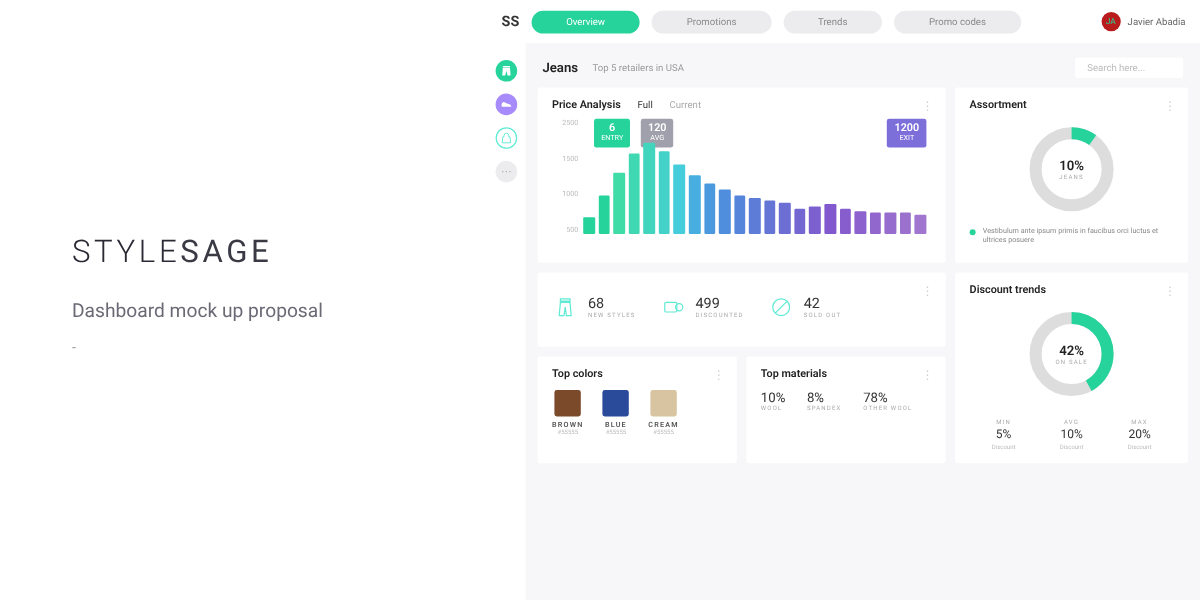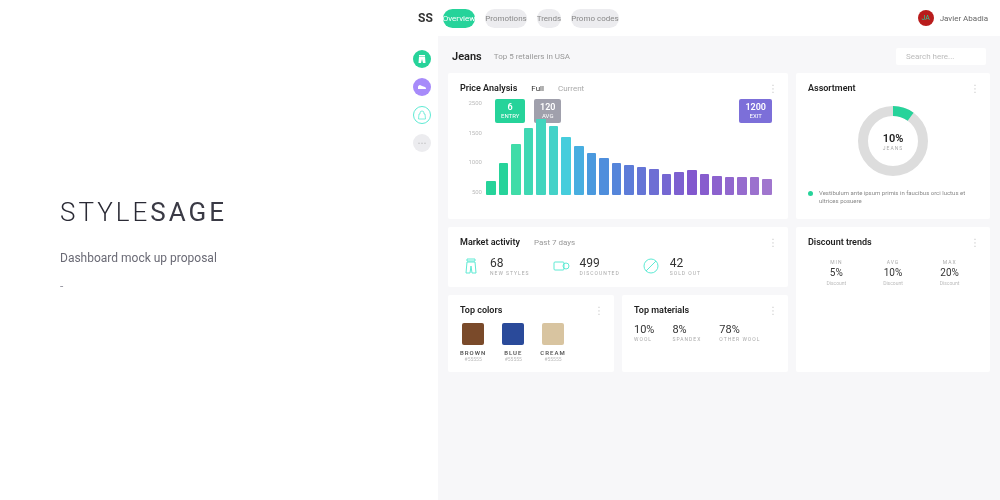--- a/index.html
+++ b/index.html
@@ -1,26 +1,26 @@
 <!DOCTYPE html>
 <html><head>
 <meta charset="utf-8">
 <style>
 *{margin:0;padding:0;box-sizing:border-box;font-family:-apple-system,BlinkMacSystemFont,'Segoe UI',Roboto,sans-serif}
 body{width:1000px;height:500px;display:flex;background:#fff;overflow:hidden}
 .left-panel{width:406px;height:500px;background:#fff;display:flex;flex-direction:column;justify-content:center;padding:0 60px}
 .brand{font-size:26px;font-weight:300;letter-spacing:3px;color:#2a2a35;margin-bottom:24px}
 .brand .sage{font-weight:400;color:#3a3a45}
-.left-sub{font-size:12px;color:#6a6a75;margin-bottom:14px}
+.left-sub{font-size:16px;color:#6a6a75;margin-bottom:14px}
 .left-dash{font-size:12px;color:#9a9aa5;margin-bottom:10px}
 .left-tag{font-size:10px;letter-spacing:3px;color:#b0b0ba}
 .app{flex:1;height:500px;background:#f7f7f9;display:flex;position:relative}
 .topbar{position:absolute;top:0;left:0;right:0;height:36px;background:#fff;display:flex;align-items:center;padding:0 12px;gap:10px}
 .logo{font-weight:700;font-size:12px;color:#333}
-.pill{font-size:8px;padding:5px 0;border-radius:11px;background:#ececef;color:#888;cursor:pointer}
+.pill{font-size:8px;padding:5px 29px;border-radius:11px;background:#ececef;color:#888;cursor:pointer}
 .pill.active{background:#26d39a;color:#fff}
 .user{margin-left:auto;display:flex;align-items:center;gap:6px;font-size:8px;color:#666}
 .avatar{width:16px;height:16px;border-radius:50%;background:#b91c1c;font-size:7px;display:flex;align-items:center;justify-content:center;color:#26d39a}
 .sidebar{position:absolute;top:36px;left:0;width:32px;height:calc(100% - 36px);background:#fff;display:flex;flex-direction:column;align-items:center;padding-top:14px;gap:10px}
 .sidebar-icon{width:18px;height:18px;border-radius:50%;display:flex;align-items:center;justify-content:center;font-size:9px;cursor:pointer}
 .si-1{background:#26d39a;color:#fff}
 .si-2{background:#a78bfa;color:#fff}
 .si-3{background:#fff;border:1px solid #5eead4;color:#5eead4}
 .si-4{background:#ececef;color:#aaa}
 .content{position:absolute;top:36px;left:32px;right:0;bottom:0;padding:8px 10px;overflow:hidden}
@@ -182,24 +182,20 @@
               </div>
         </div>
           </div>
         <div class="legend">
             <span class="dot"></span>
             <span>Vestibulum ante ipsum primis in faucibus orci luctus et ultrices posuere</span>
           </div>
       </div>
 
       <div class="card">
-        <div class="card-head">
-            <span class="card-title">Market activity</span>
-            <span class="card-subtitle">Past 7 days</span>
-          </div>
         <div class="dots">⋮</div>
         <div class="activity-row" id="activity-row">
             <div class="act-item">
               <div class="act-icon">
                 <svg width="20" height="20" viewBox="0 0 20 20">
                   <path d="M6 3h8v2H6zm0 3h8l1 11h-4l-1-7-1 7H5z" fill="none" stroke="#5eead4" stroke-width="1"></path>
                 </svg>
               </div>
               <div>
                 <div class="act-val">68</div>
@@ -229,20 +225,32 @@
                 <div class="act-val">42</div>
                 <div class="act-lbl">SOLD OUT</div>
               </div>
             </div>
           </div>
       </div>
 
       <div class="card" style="grid-row:span 2">
         <div class="card-title">Discount trends</div>
         <div class="dots">⋮</div>
+        <div class="donut-wrap">
+            <div class="donut">
+          <svg width="80" height="80">
+                <circle cx="40" cy="40" r="30" fill="none" stroke="#ddd" stroke-width="10"></circle>
+                <circle cx="40" cy="40" r="30" fill="none" stroke="#26d39a" stroke-width="10" stroke-dasharray="79.2 109.3"></circle>
+              </svg>
+          <div class="donut-center">
+                <div class="donut-val">42%</div>
+                <div class="donut-lbl">ON SALE</div>
+              </div>
+        </div>
+          </div>
         <div class="discount-stats" id="discount-stats">
             <div class="ds-item">
               <div class="ds-top">MIN</div>
               <div class="ds-val">5%</div>
               <div class="ds-bot">Discount</div>
             </div>
             <div class="ds-item">
               <div class="ds-top">AVG</div>
               <div class="ds-val">10%</div>
               <div class="ds-bot">Discount</div>

